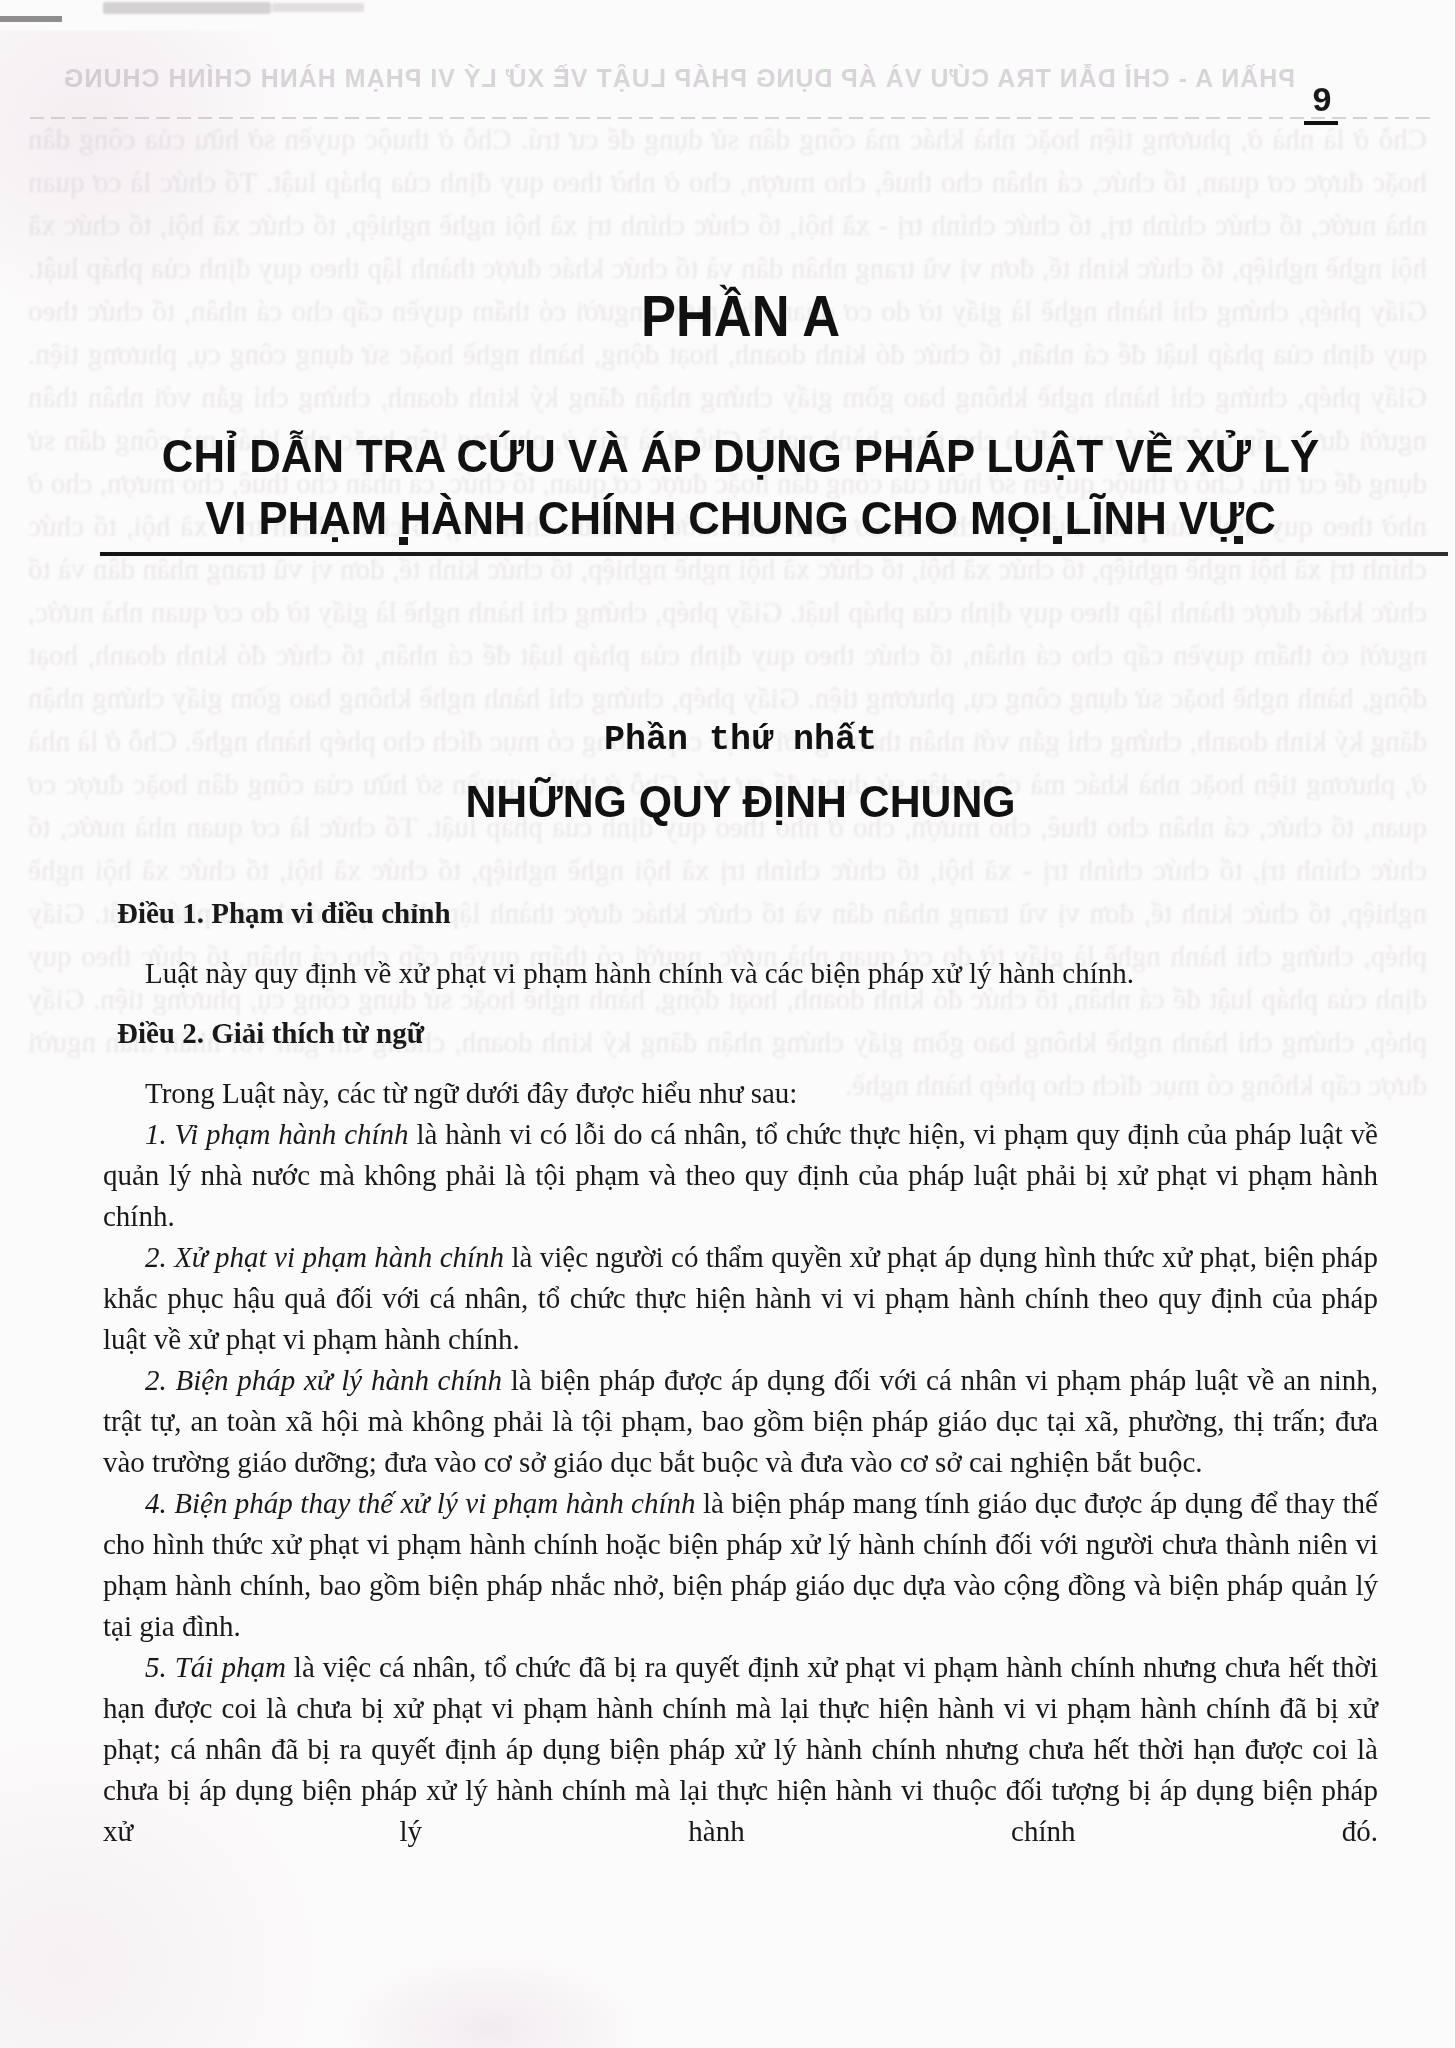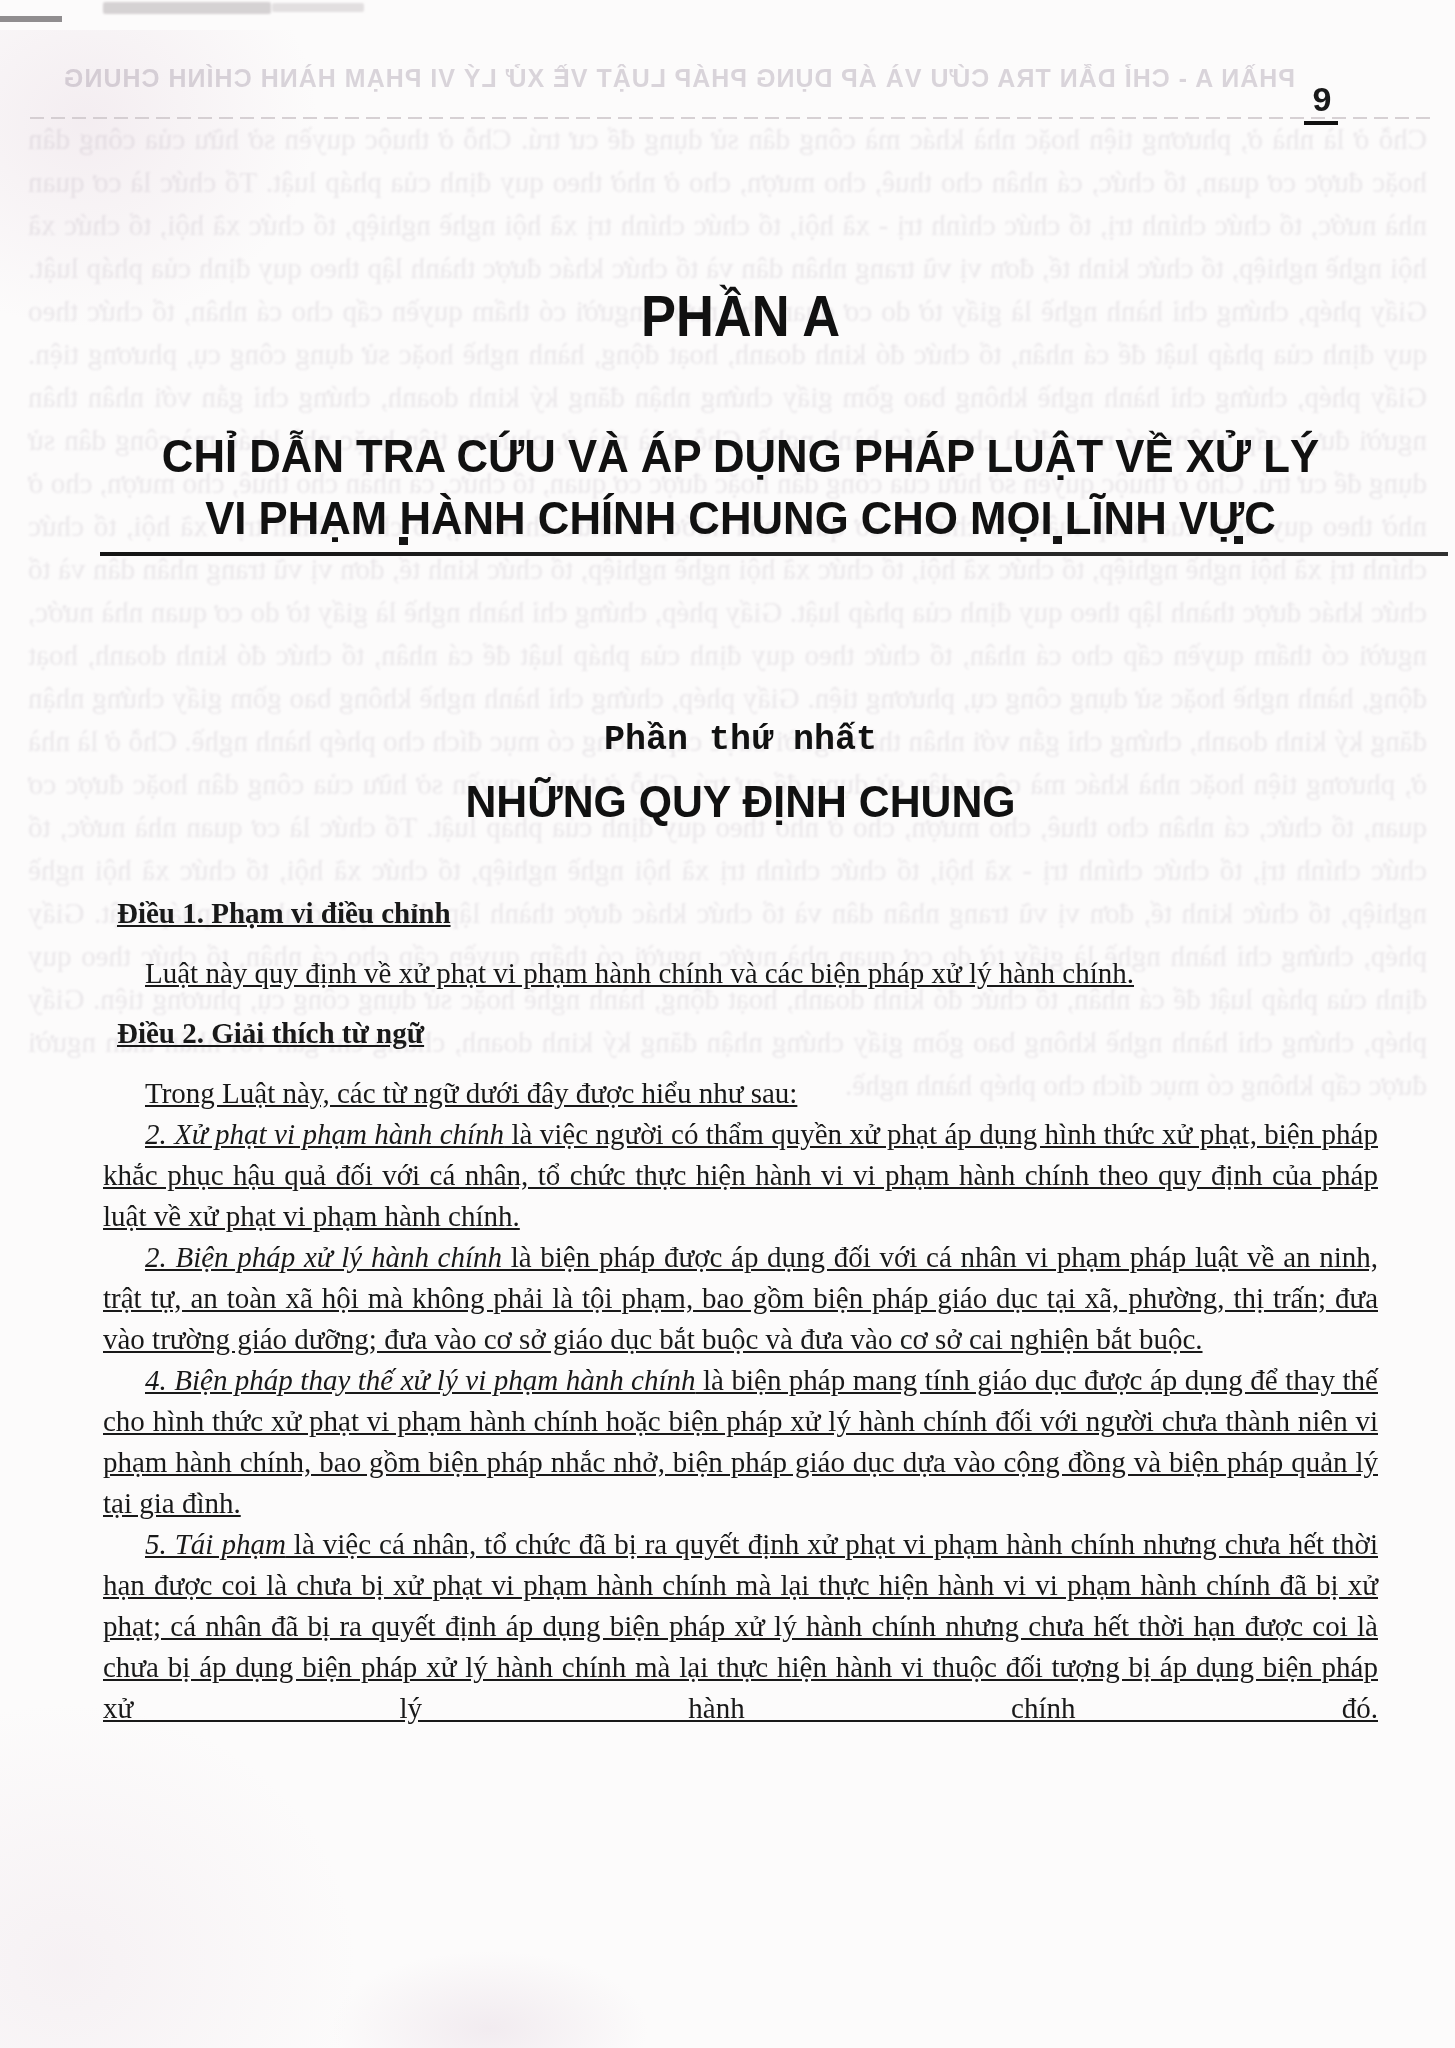--- a/index.html
+++ b/index.html
@@ -68,21 +68,21 @@
     margin:170px 0 0 0; text-align:center;
     font-family:Liberation Mono, monospace; font-weight:bold;
     font-size:35px; line-height:42px; color:#111;
   }
   .section-title{
     margin:14px 0 0 0; text-align:center;
     font-family:"Liberation Sans", sans-serif; font-weight:bold;
     font-size:45px; line-height:54px; transform:scaleX(.95); color:#111;
   }
   .articles{margin-top:64px; font-size:29px; line-height:41px; text-align:justify;}
-  .articles p{margin:0;text-decoration:underline;}
+  .articles p{margin:0;}
   .article-heading{font-weight:bold; text-indent:14px; margin:19px 0 !important;}
   .articles > p:first-child{margin-top:0 !important;}
   .body-para{text-indent:42px;}
   .articles > p:last-child{text-align-last:justify;}
 </style>
 </head>
 <body>
 
 <div class="page">
 
@@ -111,19 +111,20 @@
     <div class="part-title">VI PHẠM HÀNH CHÍNH CHUNG CHO MỌI LĨNH VỰC</div>
 
     <div class="section-label">Phần thứ nhất</div>
     <div class="section-title">NHỮNG QUY ĐỊNH CHUNG</div>
 
     <div class="articles">
         <p class="article-heading">Điều 1. Phạm vi điều chỉnh</p>
         <p class="body-para"><span>Luật này quy định về xử phạt vi phạm hành chính và các biện pháp xử lý hành chính.</span></p>
         <p class="article-heading">Điều 2. Giải thích từ ngữ</p>
         <p class="body-para"><span>Trong Luật này, các từ ngữ dưới đây được hiểu như sau:</span></p>
+        <p class="body-para"><i>1. Vi phạm hành chính</i><span> là hành vi có lỗi do cá nhân, tổ chức thực hiện, vi phạm quy định của pháp luật về quản lý nhà nước mà không phải là tội phạm và theo quy định của pháp luật phải bị xử phạt vi phạm hành chính.</span></p>
         <p class="body-para"><i>2. Xử phạt vi phạm hành chính</i><span> là việc người có thẩm quyền xử phạt áp dụng hình thức xử phạt, biện pháp khắc phục hậu quả đối với cá nhân, tổ chức thực hiện hành vi vi phạm hành chính theo quy định của pháp luật về xử phạt vi phạm hành chính.</span></p>
         <p class="body-para"><i>2. Biện pháp xử lý hành chính</i><span> là biện pháp được áp dụng đối với cá nhân vi phạm pháp luật về an ninh, trật tự, an toàn xã hội mà không phải là tội phạm, bao gồm biện pháp giáo dục tại xã, phường, thị trấn; đưa vào trường giáo dưỡng; đưa vào cơ sở giáo dục bắt buộc và đưa vào cơ sở cai nghiện bắt buộc.</span></p>
         <p class="body-para"><i>4. Biện pháp thay thế xử lý vi phạm hành chính</i><span> là biện pháp mang tính giáo dục được áp dụng để thay thế cho hình thức xử phạt vi phạm hành chính hoặc biện pháp xử lý hành chính đối với người chưa thành niên vi phạm hành chính, bao gồm biện pháp nhắc nhở, biện pháp giáo dục dựa vào cộng đồng và biện pháp quản lý tại gia đình.</span></p>
         <p class="body-para"><i>5. Tái phạm</i><span> là việc cá nhân, tổ chức đã bị ra quyết định xử phạt vi phạm hành chính nhưng chưa hết thời hạn được coi là chưa bị xử phạt vi phạm hành chính mà lại thực hiện hành vi vi phạm hành chính đã bị xử phạt; cá nhân đã bị ra quyết định áp dụng biện pháp xử lý hành chính nhưng chưa hết thời hạn được coi là chưa bị áp dụng biện pháp xử lý hành chính mà lại thực hiện hành vi thuộc đối tượng bị áp dụng biện pháp xử lý hành chính đó.</span></p>
       </div>
   </div>
 </div>
 
 </body></html>

